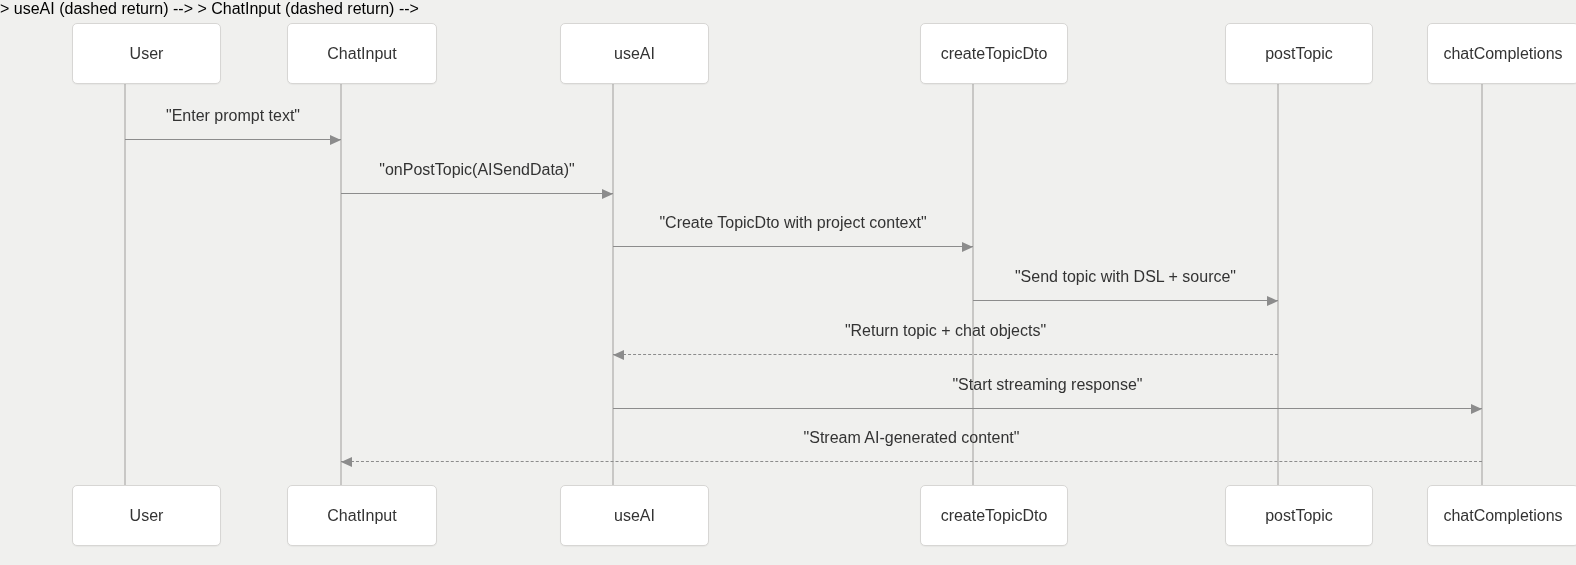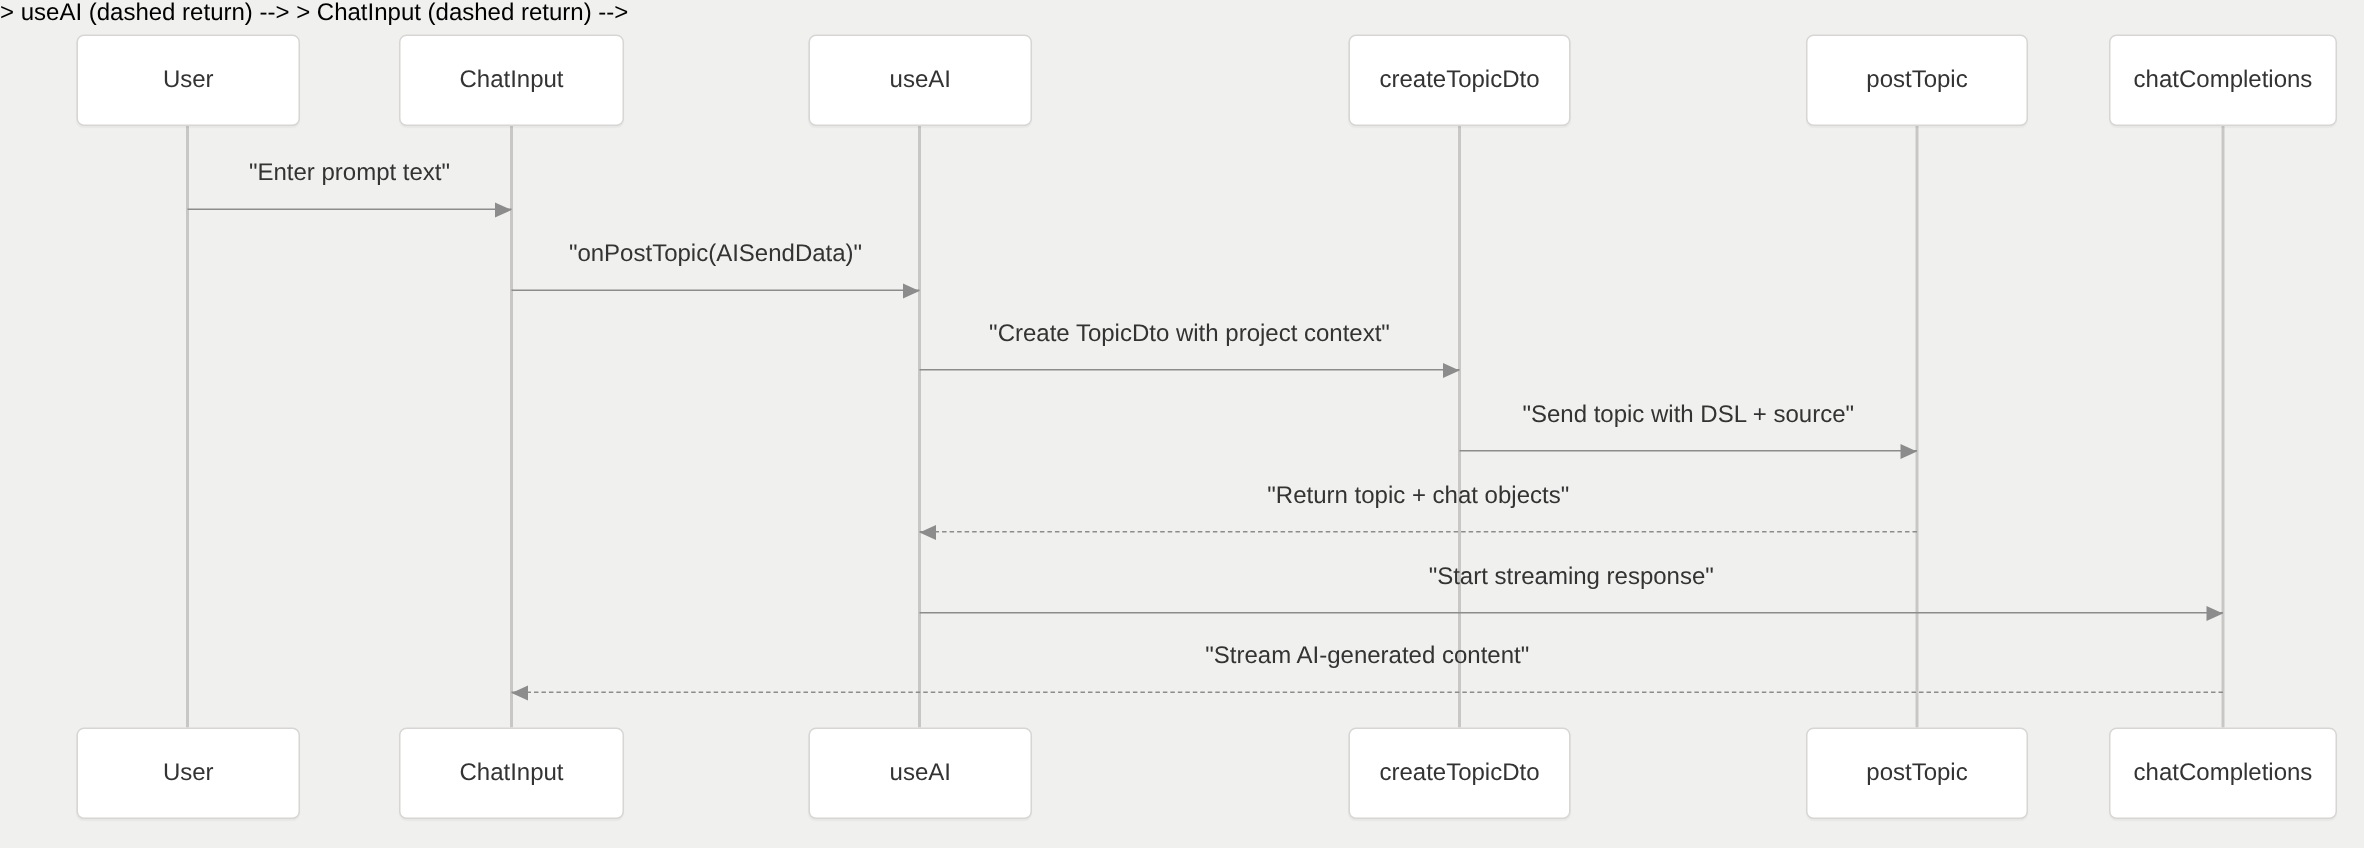--- a/index.html
+++ b/index.html
@@ -33,20 +33,21 @@
     height: 61px;
     background: var(--actor-fill);
     border: 1px solid var(--actor-border);
     border-radius: 5px;
     display: flex;
     align-items: center;
     justify-content: center;
     font-size: 16px;
     color: var(--text);
     box-shadow: 0 1px 1px rgba(0,0,0,0.04);
+    margin-left: 21px;
   }
   .actor-box.top { top: 23px; }
   .actor-box.bottom { top: 485px; }
 
   .msg-label {
     position: absolute;
     height: 30px;
     line-height: 30px;
     text-align: center;
     font-size: 16px;

